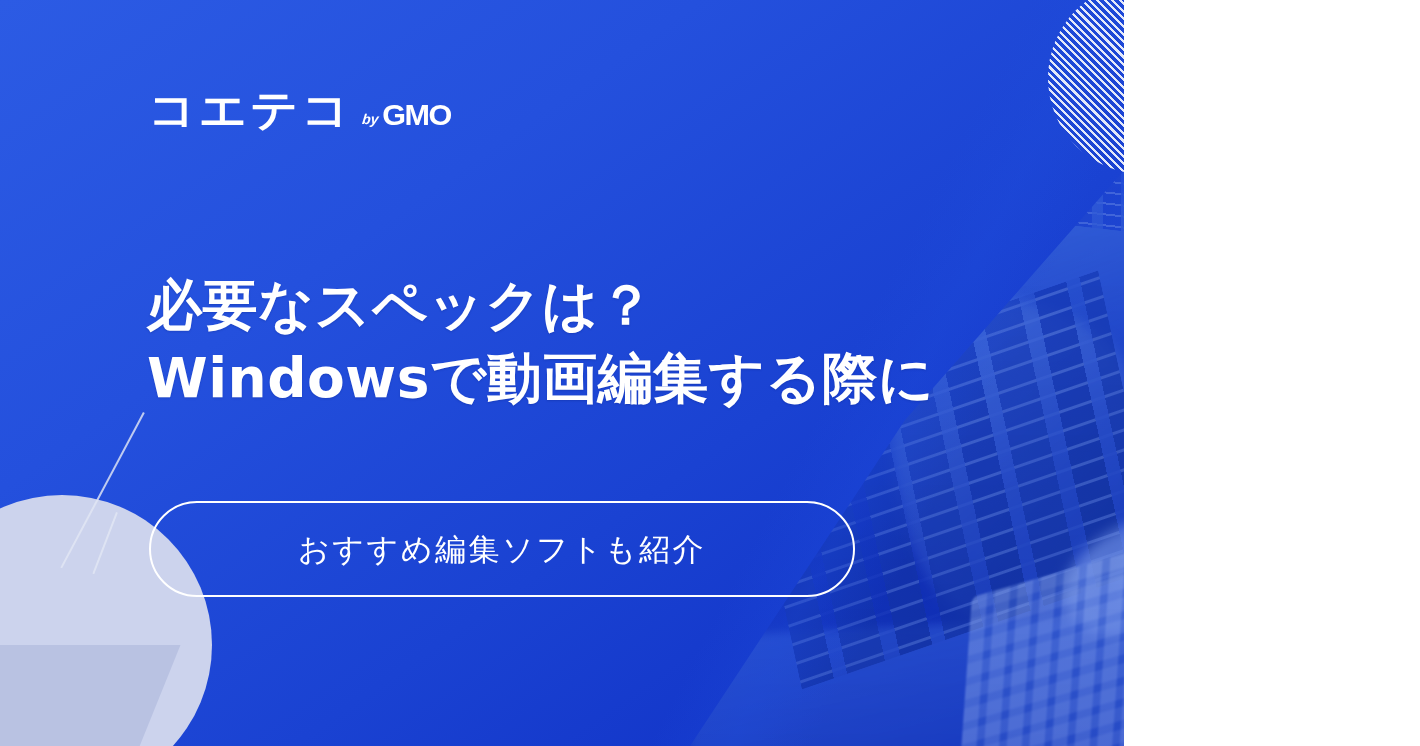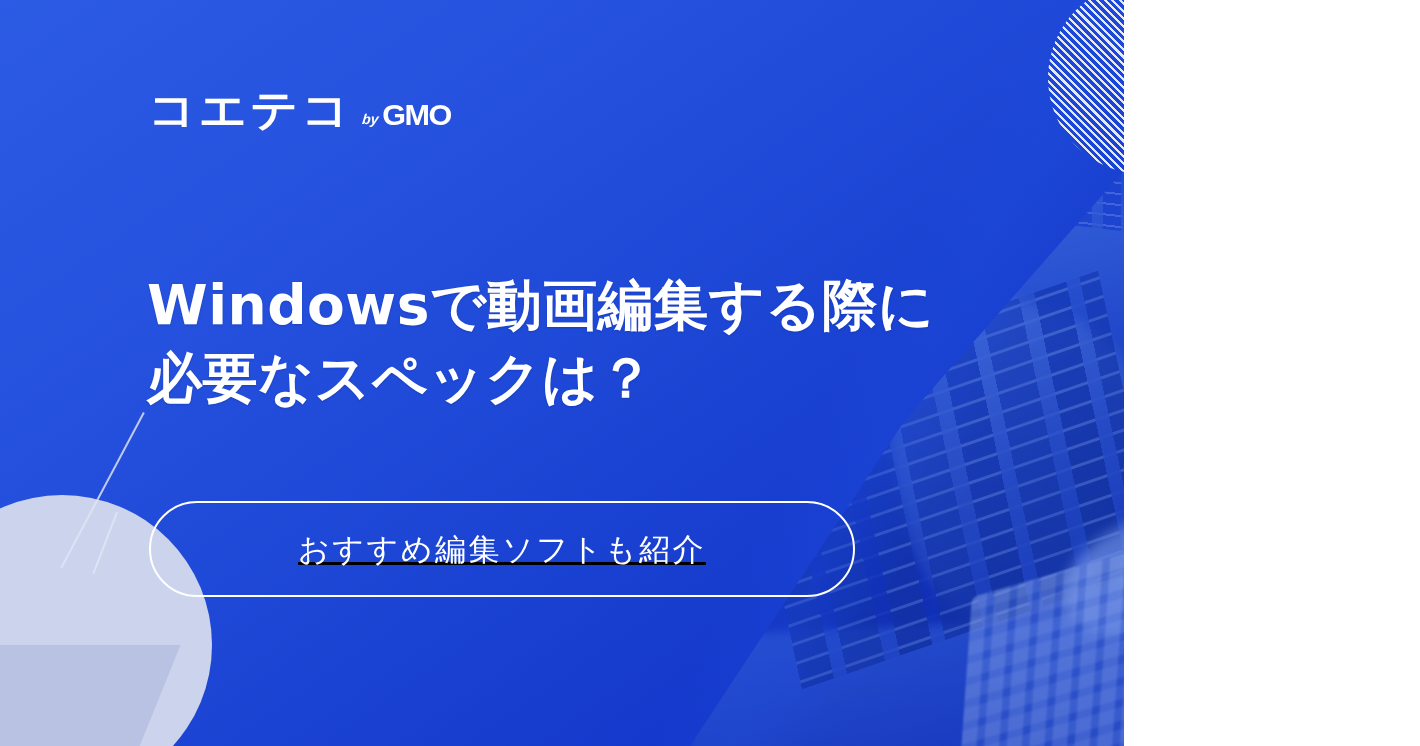--- a/index.html
+++ b/index.html
@@ -411,21 +411,20 @@
     width: 706px;
     height: 96px;
     box-sizing: border-box;
     border: 2px solid #ffffff;
     border-radius: 48px;
     display: flex;
     align-items: center;
     justify-content: center;
     background: transparent;
     cursor: pointer;
-    text-decoration: underline;
   }
   .pill-label {
     color: #ffffff;
     font-family: "DejaVu Sans", "Liberation Sans", sans-serif;
     font-size: 31px;
     font-weight: 400;
     letter-spacing: 2.5px;
     line-height: 1;
     white-space: nowrap;
   }
@@ -463,22 +462,22 @@
 
   <div class="content">
 
     <div class="logo">
       <span class="logo-katakana">コエテコ</span>
       <span class="logo-by">by</span>
       <span class="logo-gmo">GMO</span>
     </div>
 
     <h1 class="headline">
+      <span class="headline-line">必要なスペックは？</span>
       <span class="headline-line">Windowsで動画編集する際に</span>
-      <span class="headline-line">必要なスペックは？</span>
     </h1>
 
     <div class="pill">
       <span class="pill-label">おすすめ編集ソフトも紹介</span>
     </div>
 
   </div>
 </div>
 
 </body></html>

